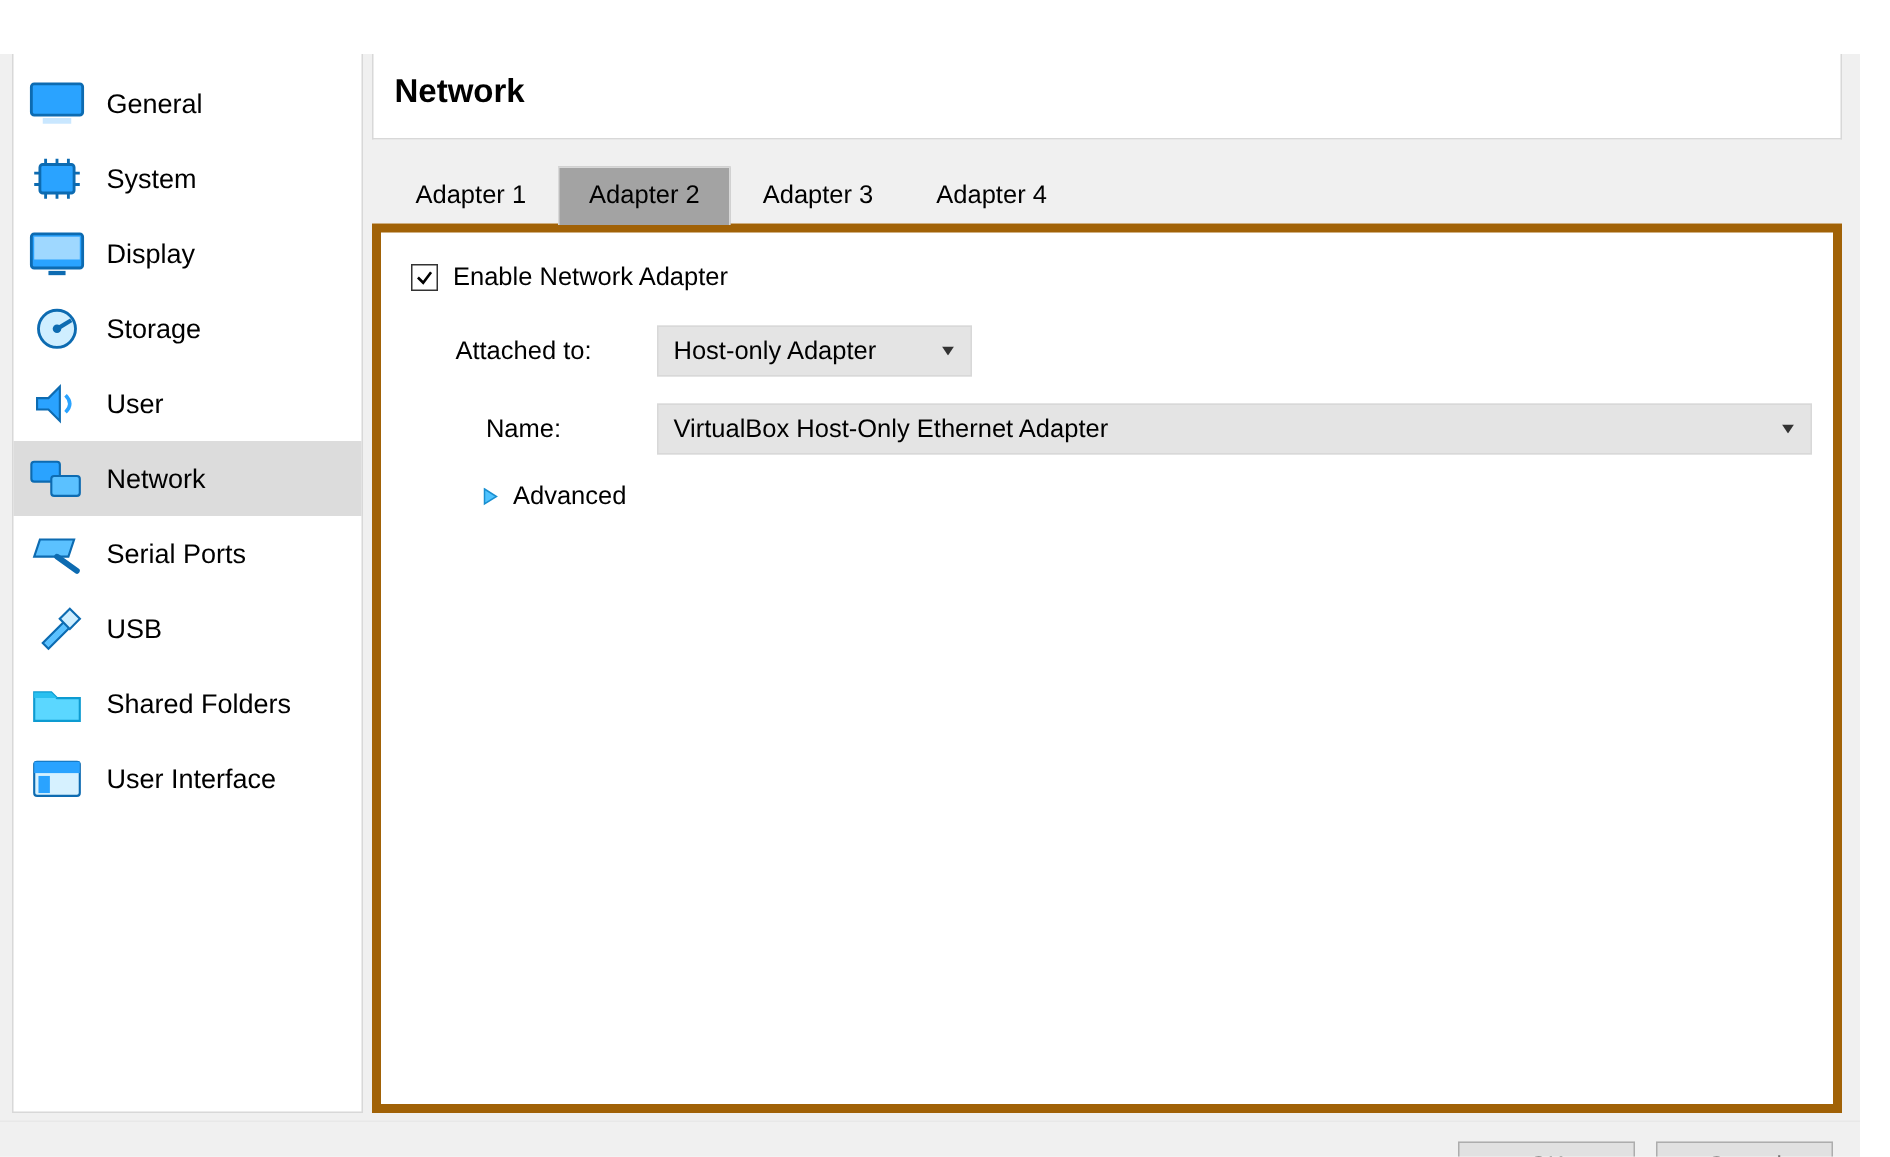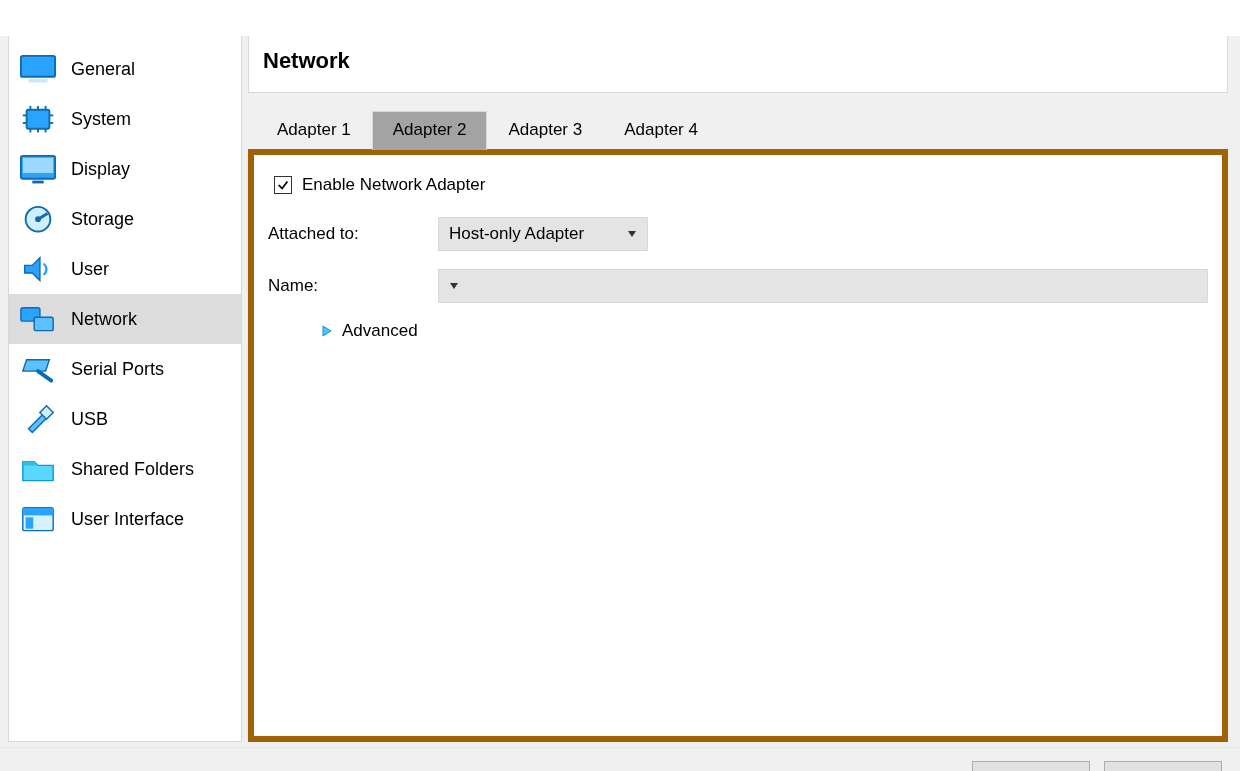--- a/index.html
+++ b/index.html
@@ -12,21 +12,21 @@
   .sidebar-item .icon { width:38px; height:30px; display:flex; align-items:center; justify-content:center; flex:0 0 38px; }
   .sidebar-item .label { font-size:18px; white-space:nowrap; }
   .content-frame { flex:1; display:flex; flex-direction:column; margin-left:6px; margin-right:12px; }
   .header-box { background:#fff; border:1px solid #d8d8d8; border-top:none; padding:12px 14px 18px 14px; }
   .header-title { font-size:22px; font-weight:700; }
   .tabs-row { display:flex; align-items:flex-end; margin-top:18px; padding-left:8px; }
   .tab { padding:8px 20px 10px 20px; font-size:17px; border:1px solid transparent; border-bottom:none; background:transparent; cursor:default; }
   .tab.active { background:#a3a3a3; border-color:#d8d8d8; position:relative; z-index:2; }
   .tab-panel { flex:1; background:#fff; border:6px solid #a16207; margin-top:-1px; padding:20px 14px; position:relative; z-index:1; }
   .form-row { display:flex; align-items:center; margin-bottom:18px; }
-  .form-label { width:170px; text-align:left; font-size:17px; padding-right:8px; }
+  .form-label { width:170px; text-align:center; font-size:17px; padding-right:8px; }
   .checkbox-row { display:flex; align-items:center; gap:10px; margin-bottom:22px; padding-left:6px; }
   .checkbox { width:18px; height:18px; border:1px solid #333; display:flex; align-items:center; justify-content:center; background:#fff; }
   .checkbox svg { width:14px; height:14px; }
   .check-text { font-size:17px; }
   .select { display:flex; align-items:center; justify-content:space-between; background:#e4e4e4; border:1px solid #d8d8d8; padding:6px 10px; font-size:17px; min-height:34px; }
   .select.small { width:210px; }
   .select.wide { flex:1; }
   .select .caret { width:10px; display:flex; justify-content:center; }
   .advanced-row { display:flex; align-items:center; gap:8px; padding-left:52px; font-size:17px; }
   .advanced-row .tri { width:14px; height:14px; }
@@ -190,20 +190,21 @@
                 <svg width="8" height="6" viewBox="0 0 8 6">
                   <path d="M0 0 L8 0 L4 6 Z" fill="#333"></path>
                 </svg>
               </span>
           </div>
         </div>
 
         <div class="form-row">
           <div class="form-label">Name:</div>
           <div class="select wide">
+            <span>VirtualBox Host-Only Ethernet Adapter</span>
             <span class="caret">
                 <svg width="8" height="6" viewBox="0 0 8 6">
                   <path d="M0 0 L8 0 L4 6 Z" fill="#333"></path>
                 </svg>
               </span>
           </div>
         </div>
 
         <div class="advanced-row">
           <svg class="tri" viewBox="0 0 14 14">

